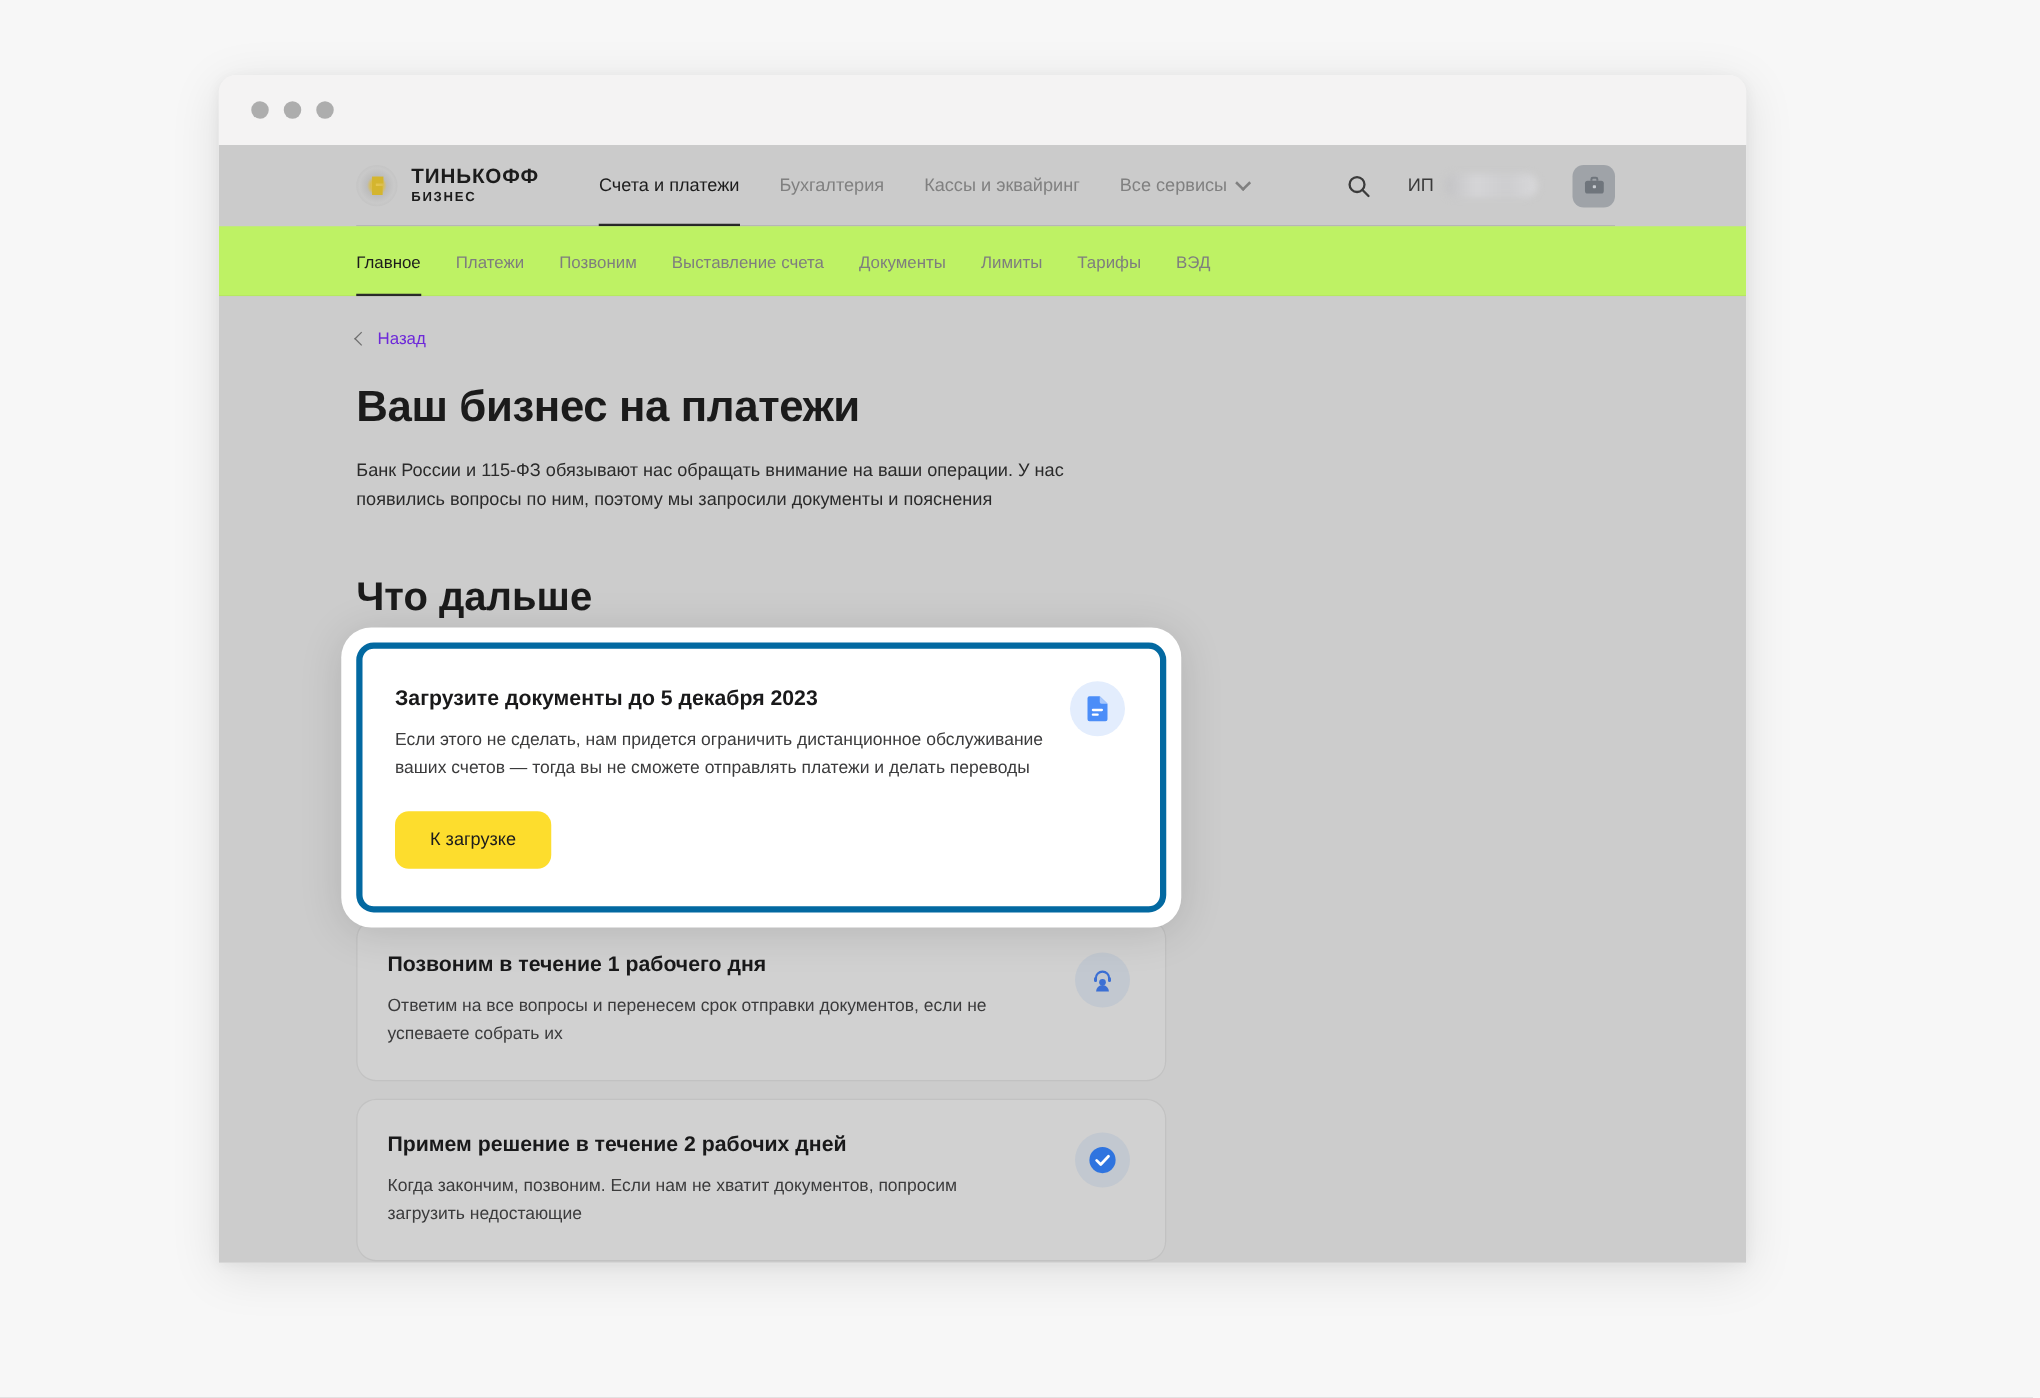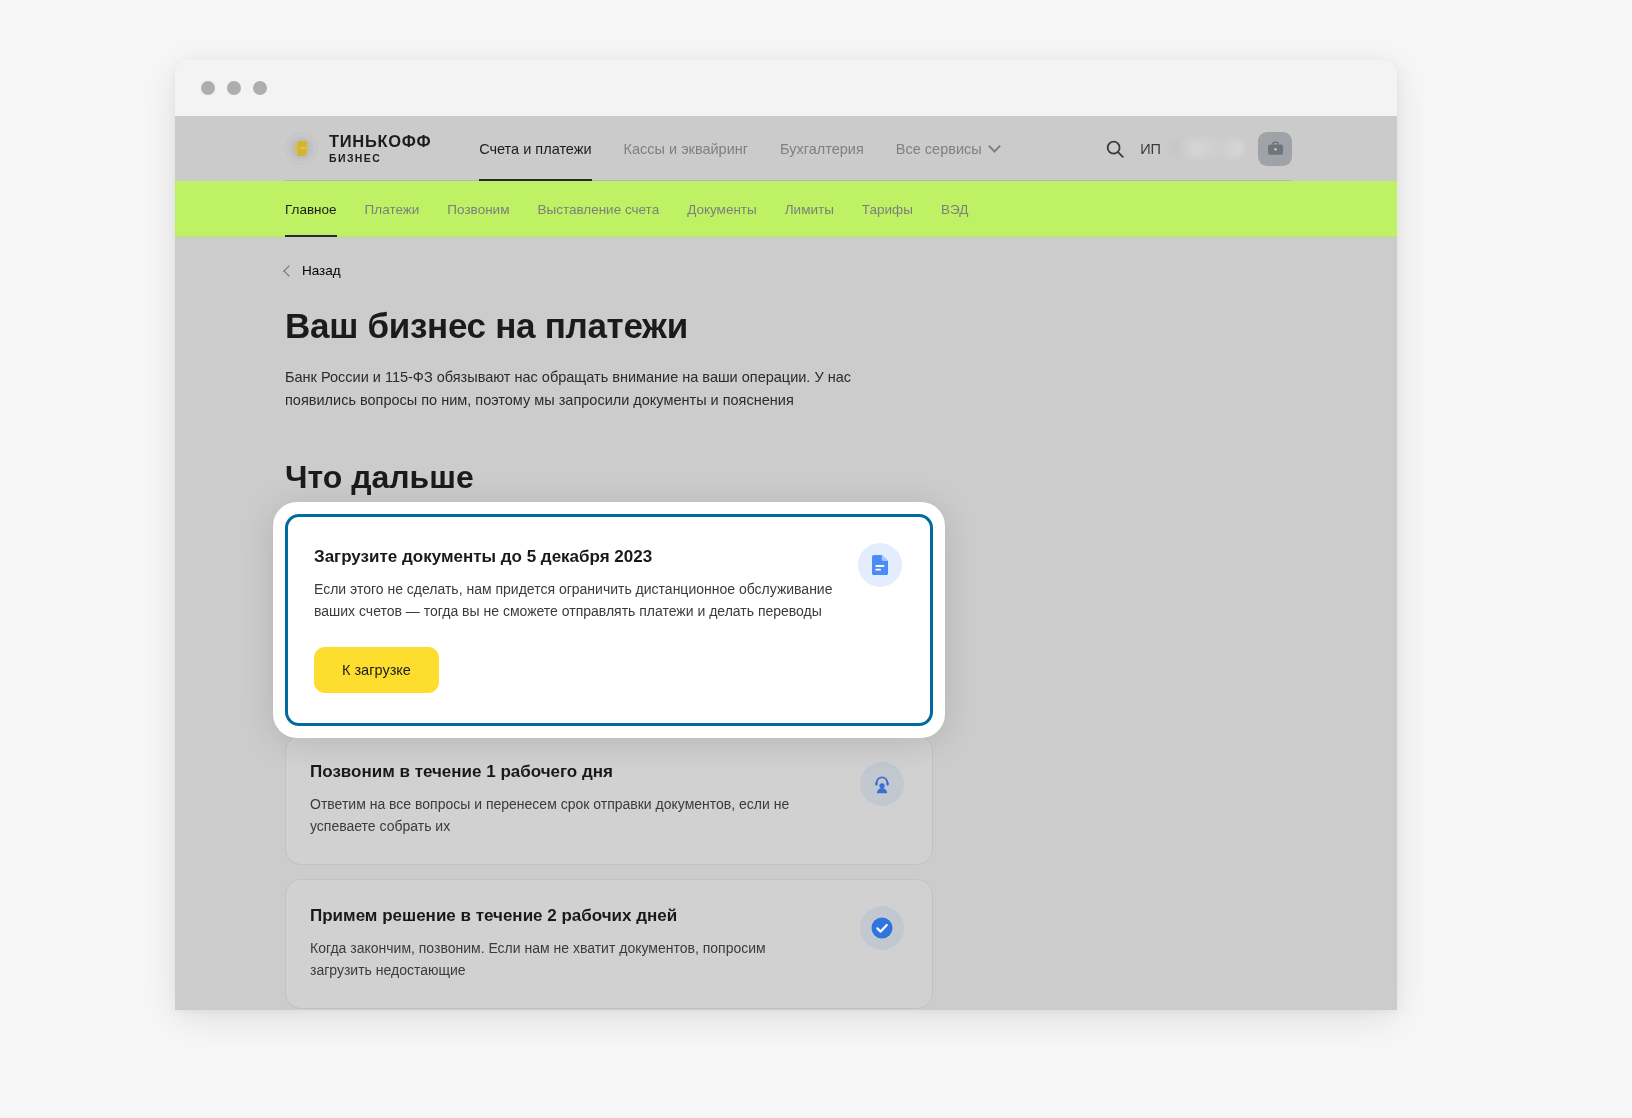--- a/index.html
+++ b/index.html
@@ -110,21 +110,21 @@
     border-bottom: 2px solid #808080;
     transform: rotate(45deg);
     margin-left: 8px;
     margin-top: -4px;
   }
 
   .topright {
     position: absolute;
     right: 105px; top: 0;
     height: 65px;
-    display: flex; align-items: center; gap: 14px;
+    display: flex; align-items: center; gap: 28px;
   }
   .search-icon { cursor: pointer; display: flex; }
   .user-chip { display: flex; align-items: center; gap: 9px; }
   .ip-label { font-size: 14.5px; color: #3b3b3b; }
   .blurred-name {
     width: 74px; height: 19px;
     border-radius: 9px;
     background: linear-gradient(90deg,#c2c2c4,#d5d5d7,#cdcdcf,#d8d8da);
     filter: blur(3px);
   }
@@ -181,21 +181,21 @@
   
   .content {
     background: #cccccc;
     padding: 26px 0 0 110px;
     height: 773px;
     position: relative;
   }
 
   .back-link {
     display: flex; align-items: center; gap: 9px;
-    font-size: 13.5px; color: #000000;
+    font-size: 13.5px; color: #6d28d9;
     cursor: pointer;
     margin-bottom: 28px;
   }
   .back-chev {
     display: inline-block;
     width: 8px; height: 8px;
     border-left: 1.8px solid #6e6e6e;
     border-bottom: 1.8px solid #6e6e6e;
     transform: rotate(45deg);
   }
@@ -232,21 +232,21 @@
     padding: 26px 28px 26px 24px;
     margin-bottom: 14px;
     background: rgba(255,255,255,0.10);
     border: 1px solid rgba(0,0,0,0.07);
     min-height: 110px;
   }
 
   
   .card.highlight {
     background: #ffffff;
-    border: 3px solid #0369a1;
+    border: 5px solid #0369a1;
     border-radius: 14px;
     padding: 30px 28px 30px 26px;
     margin: 0;
     z-index: 5;
   }
 
   .spotlight {
     position: absolute;
     left: -12px;
     top: -12px;
@@ -341,24 +341,24 @@
           <div class="logo-main">ТИНЬКОФФ</div>
           <div class="logo-sub">БИЗНЕС</div>
         </span>
       </div>
 
       <div class="mainlinks">
         <div class="mainlink active">
           <span>Счета и платежи</span>
         </div>
         <div class="mainlink">
+          <span>Бухгалтерия</span>
+        </div>
+        <div class="mainlink">
           <span>Кассы и эквайринг</span>
-        </div>
-        <div class="mainlink">
-          <span>Бухгалтерия</span>
         </div>
         <div class="mainlink">
           <span>Все сервисы</span>
           <span class="chev"></span>
         </div>
       </div>
 
       <div class="topright">
         <span class="search-icon">
           <svg width="22" height="22" viewBox="0 0 24 24" fill="none">

